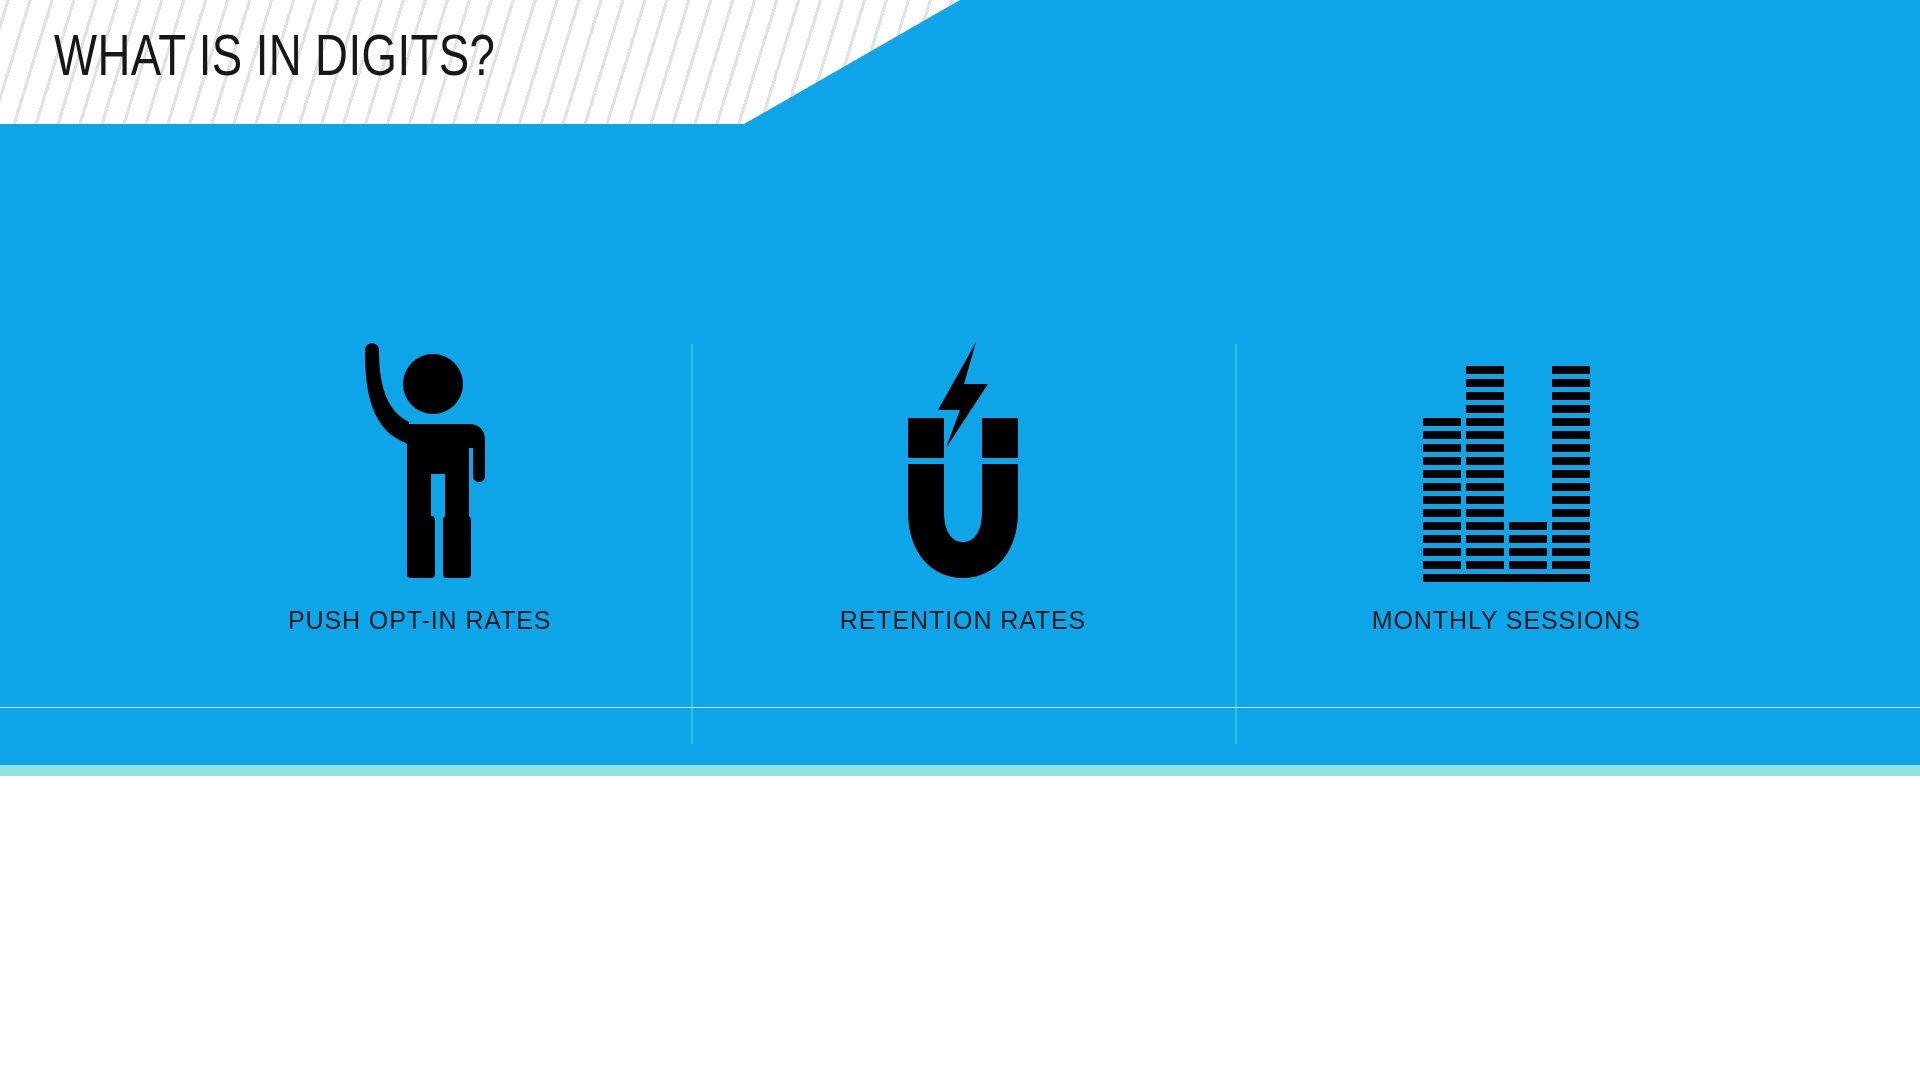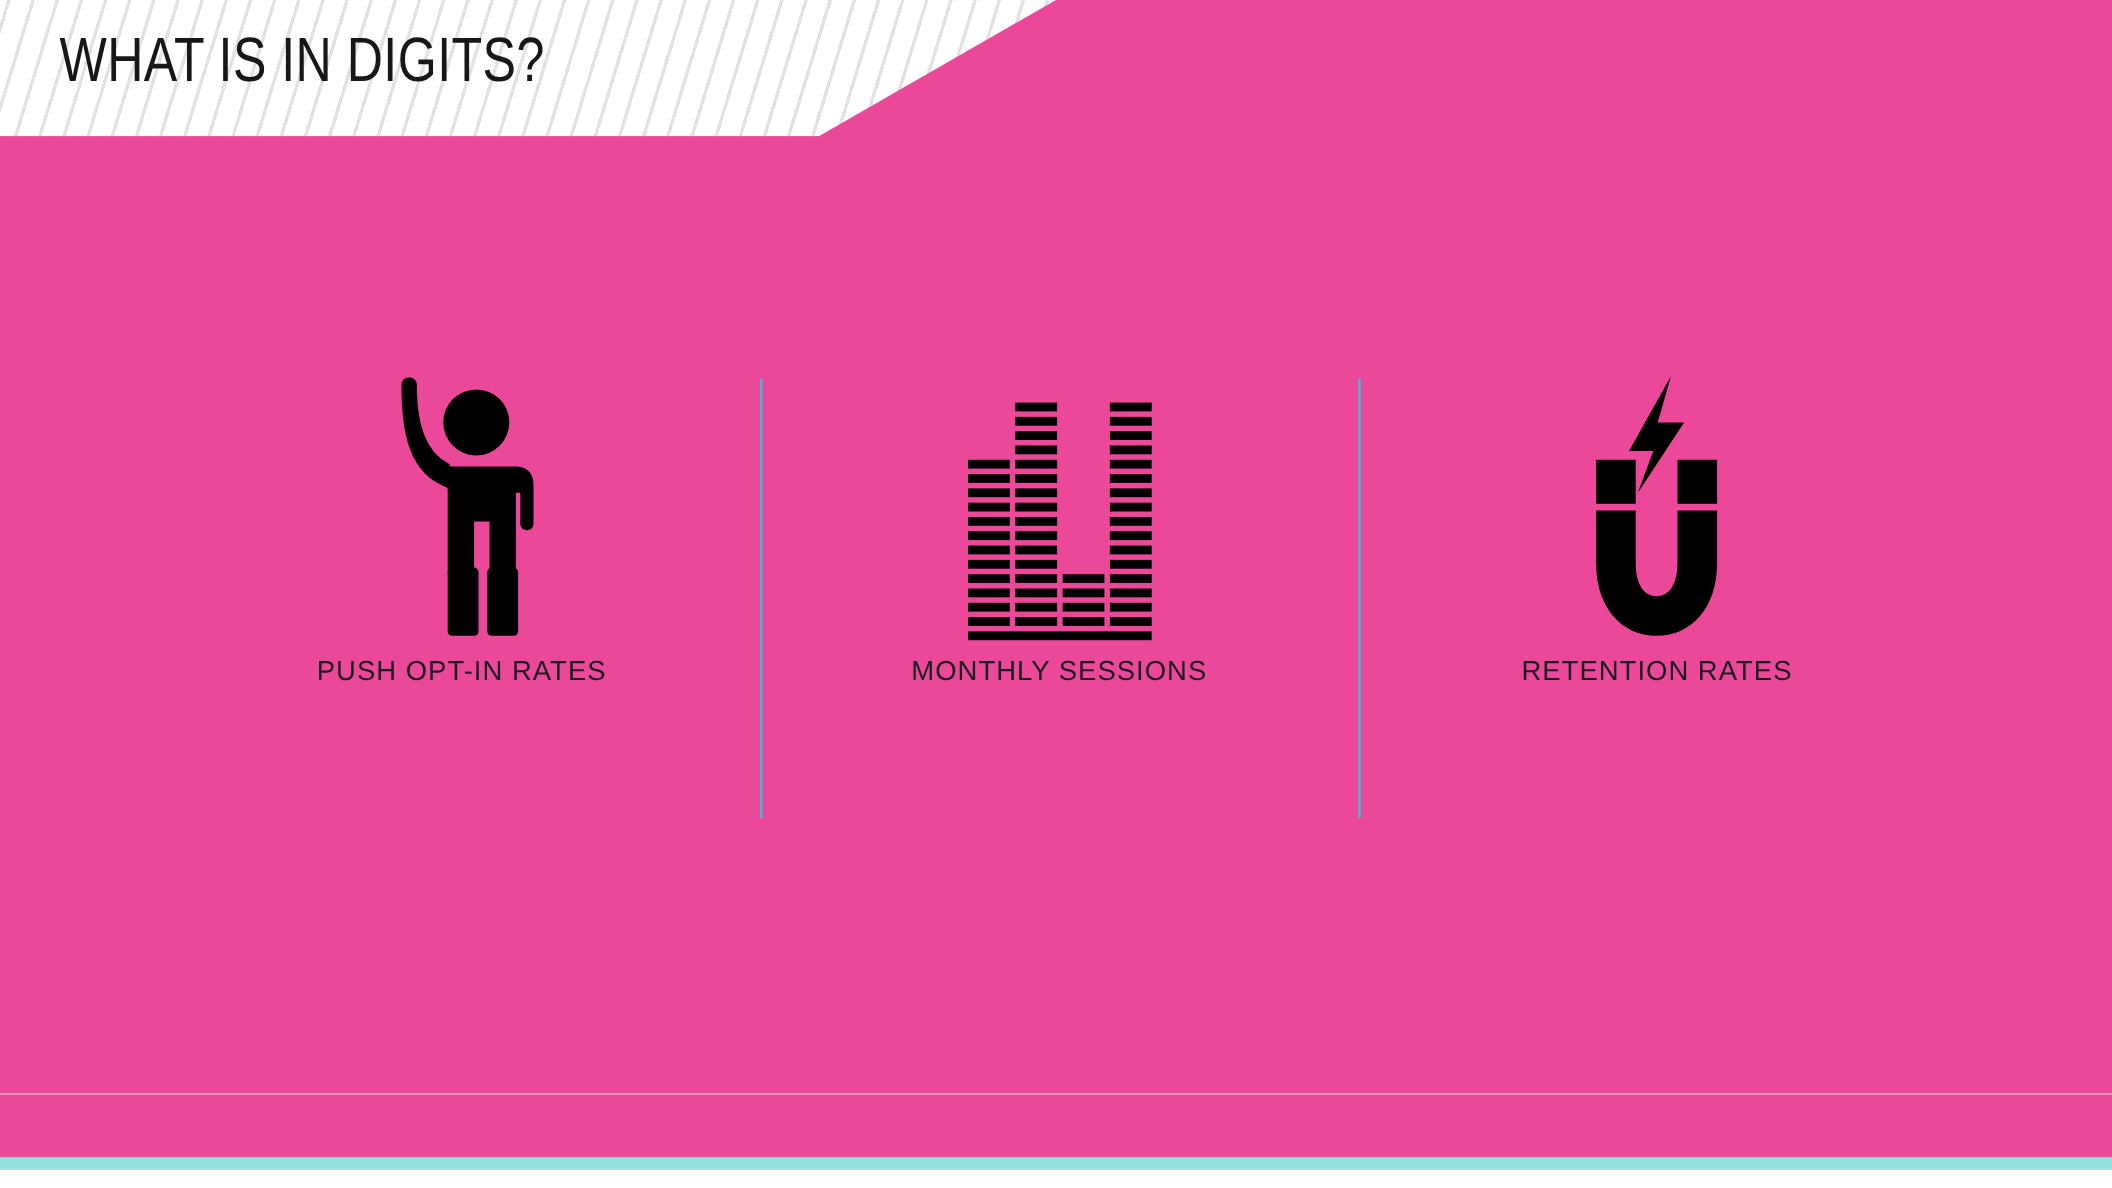--- a/index.html
+++ b/index.html
@@ -8,22 +8,22 @@
     width: 1920px;
     height: 1080px;
     background: #ffffff;
     font-family: "Liberation Sans", sans-serif;
     overflow: hidden;
   }
 
   .slide {
     position: relative;
     width: 1920px;
-    height: 1063px;
-    background: #ec4899;
+    height: 776px;
+    background: #0ea5e9;
   }
 
   
   .header {
     position: absolute;
     left: 0;
     top: 0;
     width: 1920px;
     height: 124px;
   }
@@ -95,21 +95,21 @@
     height: 250px;
     width: 100%;
     display: flex;
     align-items: center;
     justify-content: center;
   }
 
   .icon-wrap svg { display: block; }
 
   .column-label {
-    margin-top: 10px;
+    margin-top: 20px;
     font-family: "Liberation Sans", sans-serif;
     font-size: 25px;
     letter-spacing: 0.9px;
     color: #1b1b1f;
     font-weight: 400;
     text-align: center;
     white-space: nowrap;
   }
 
   
@@ -195,20 +195,37 @@
 
           <path d="M58 88 L124 88 C134 88 140 94 140 104 L140 140 C140 148 128 148 128 140 L128 112 L124 112 L124 186 L100 186 L100 138 L86 138 L86 186 L62 186 L62 108 C56 104 54 96 58 88 Z" fill="#000000"></path>
 
           <rect x="62" y="180" width="28" height="62" rx="4" fill="#000000"></rect>
           <rect x="98" y="180" width="28" height="62" rx="4" fill="#000000"></rect>
         </svg>
       </div>
       <div class="column-label">PUSH OPT-IN RATES</div>
     </div>
 
+
+    <div class="column">
+      <div class="icon-wrap">
+        <svg width="150" height="250" viewBox="0 0 150 250" xmlns="http://www.w3.org/2000/svg">
+          <g fill="#000000">
+
+            <path d="M88 6 L50 74 L72 74 L58 112 L100 48 L76 48 Z"></path>
+
+            <rect x="20" y="82" width="36" height="40"></rect>
+            <rect x="94" y="82" width="36" height="40"></rect>
+
+            <path d="M20 128 L56 128 L56 176 C56 196 64 206 75 206 C86 206 94 196 94 176 L94 128 L130 128 L130 176 C130 216 107 242 75 242 C43 242 20 216 20 176 Z"></path>
+          </g>
+        </svg>
+      </div>
+      <div class="column-label">RETENTION RATES</div>
+    </div>
 
     <div class="column">
       <div class="icon-wrap">
         <svg width="170" height="250" viewBox="0 0 170 250" xmlns="http://www.w3.org/2000/svg">
           <g fill="#000000">
 
             <rect x="2" y="82" width="38" height="8"></rect>
             <rect x="2" y="95" width="38" height="8"></rect>
             <rect x="2" y="108" width="38" height="8"></rect>
             <rect x="2" y="121" width="38" height="8"></rect>
@@ -260,37 +277,20 @@
             <rect x="131" y="212" width="38" height="8"></rect>
             <rect x="131" y="225" width="38" height="8"></rect>
 
             <rect x="2" y="238" width="167" height="8"></rect>
           </g>
         </svg>
       </div>
       <div class="column-label">MONTHLY SESSIONS</div>
     </div>
 
-    <div class="column">
-      <div class="icon-wrap">
-        <svg width="150" height="250" viewBox="0 0 150 250" xmlns="http://www.w3.org/2000/svg">
-          <g fill="#000000">
-
-            <path d="M88 6 L50 74 L72 74 L58 112 L100 48 L76 48 Z"></path>
-
-            <rect x="20" y="82" width="36" height="40"></rect>
-            <rect x="94" y="82" width="36" height="40"></rect>
-
-            <path d="M20 128 L56 128 L56 176 C56 196 64 206 75 206 C86 206 94 196 94 176 L94 128 L130 128 L130 176 C130 216 107 242 75 242 C43 242 20 216 20 176 Z"></path>
-          </g>
-        </svg>
-      </div>
-      <div class="column-label">RETENTION RATES</div>
-    </div>
-
   </div>
 
   <div class="footer-rule"></div>
 
 
   <div class="footer-bar"></div>
 
 </div>
 
 </body></html>

